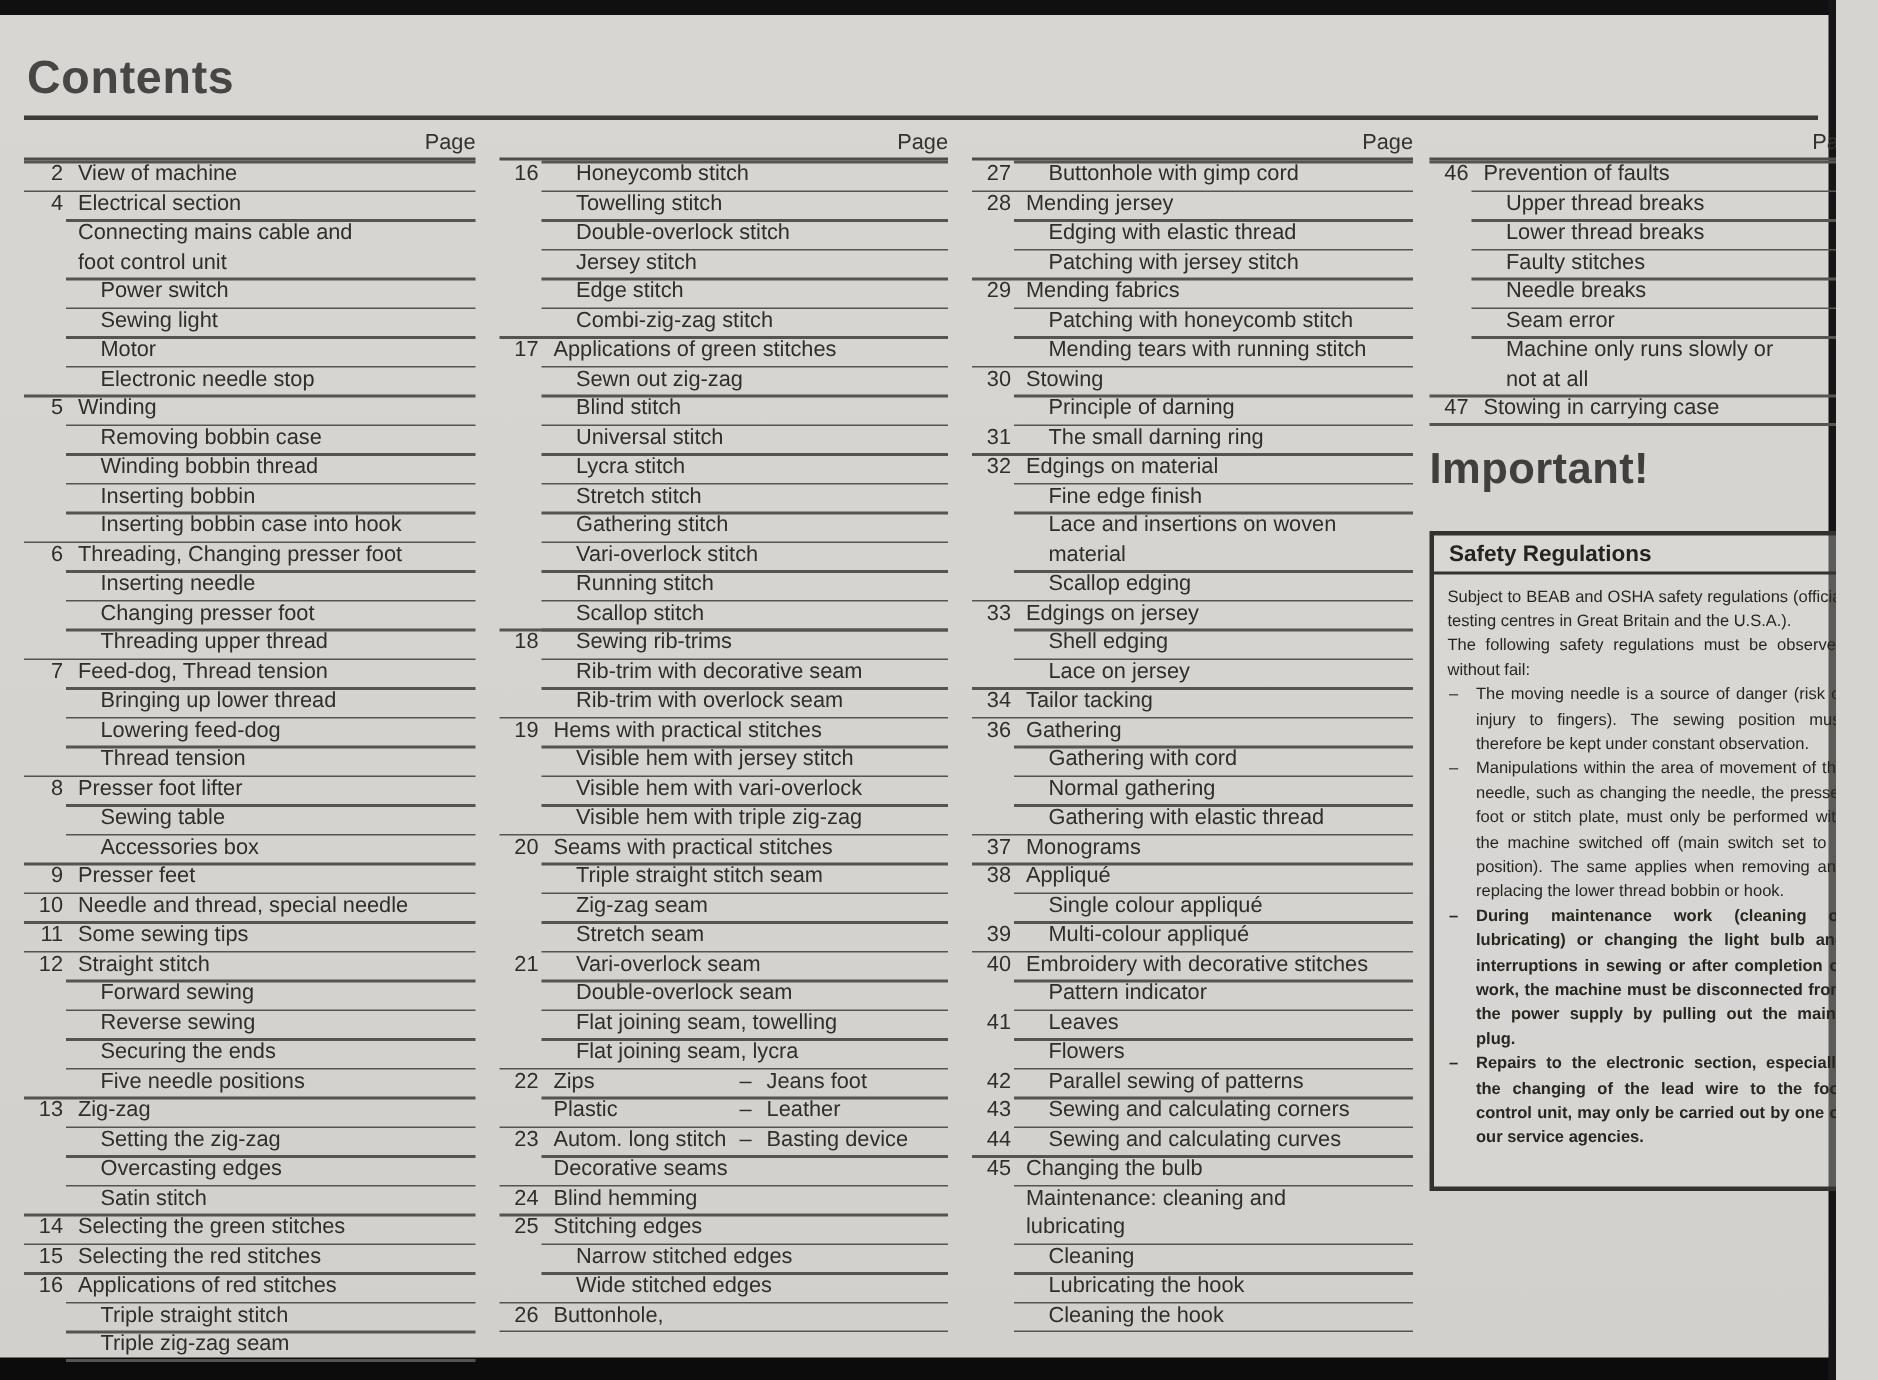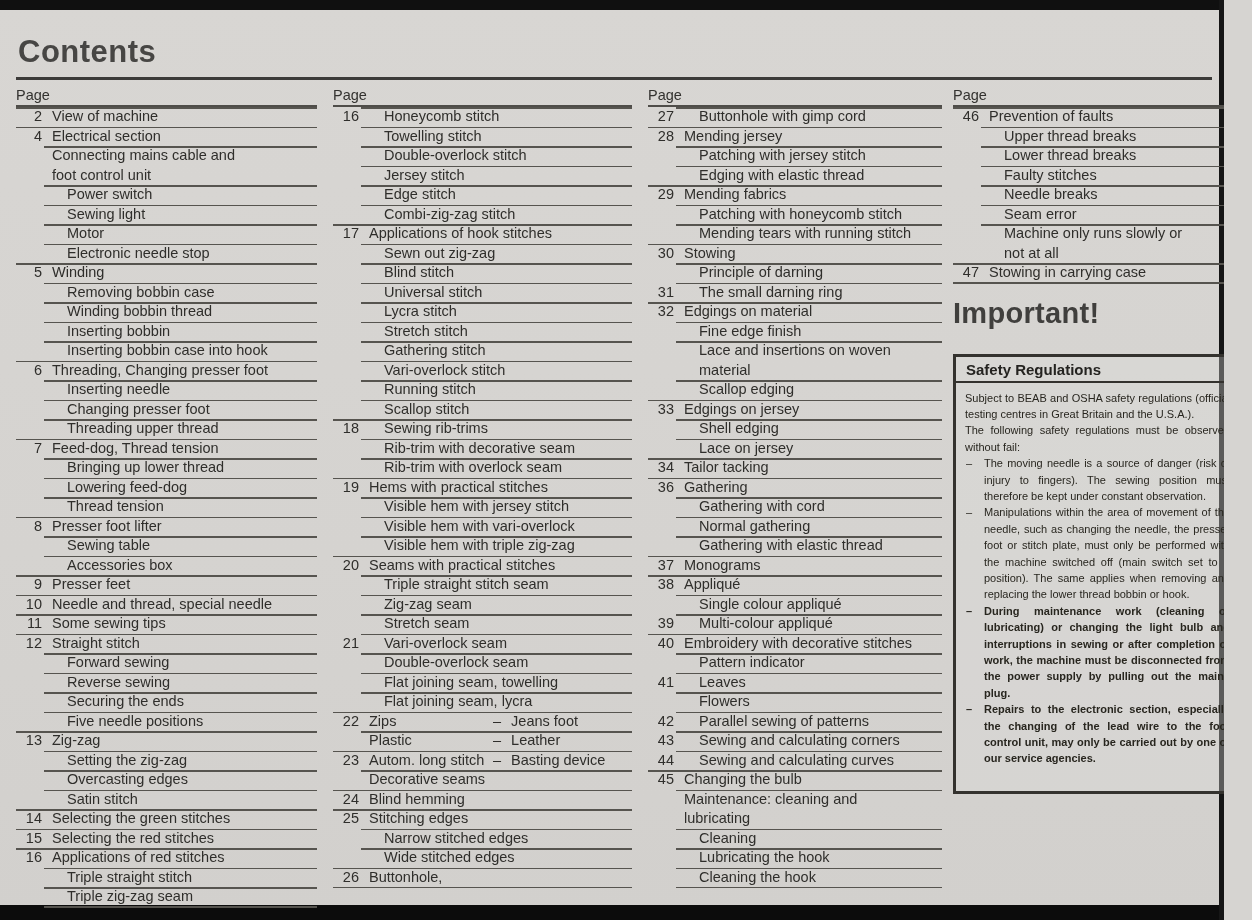--- a/index.html
+++ b/index.html
@@ -12,21 +12,21 @@
   .contents-title{position:absolute;left:18px;top:34px;margin:0;font-size:31px;font-weight:bold;
         letter-spacing:.5px;color:#474644;}
   .title-rule{position:absolute;left:16px;right:12px;top:77px;height:3px;background:#3c3b39;}
 
   .col{position:absolute;top:86px;}
   .c0{left:16px;width:301px;}
   .c1{left:333px;width:299px;}
   .c2{left:648px;width:294px;}
   .c3{left:953px;width:289px;}
 
-  .col-header{font-size:14.5px;line-height:19px;color:#33322f;border-bottom:2px solid #4f4d49;}
+  .col-header{font-size:14.5px;line-height:19px;color:#33322f;border-bottom:2px solid #4f4d49;text-align:right;}
   .trow{position:relative;font-size:14.5px;line-height:19.5px;color:#2f2e2b;}
   .trow::before{content:"";position:absolute;left:28px;right:0;top:0;height:1.5px;background:#56544f;}
   .trow.numlvl1::before{left:0;}
   .trow.cont::before{display:none;}
   .trow:first-child::before{display:none;}
   .trow:last-child::after{content:"";position:absolute;left:28px;right:0;bottom:-1px;height:1.5px;background:#56544f;}
   .trow.numlvl1:last-child::after{left:0;}
   .pgnum{position:absolute;left:0;width:26px;text-align:right;}
   .ttext{display:block;margin-left:36px;}
   .lvl2 .ttext{margin-left:51px;}
@@ -213,21 +213,21 @@
           <span class="ttext">Jersey stitch</span>
         </div>
         <div class="trow lvl2">
           <span class="ttext">Edge stitch</span>
         </div>
         <div class="trow lvl2">
           <span class="ttext">Combi-zig-zag stitch</span>
         </div>
         <div class="trow lvl1 numlvl1">
           <span class="pgnum">17</span>
-          <span class="ttext">Applications of hook stitches</span>
+          <span class="ttext">Applications of green stitches</span>
         </div>
         <div class="trow lvl2">
           <span class="ttext">Sewn out zig-zag</span>
         </div>
         <div class="trow lvl2">
           <span class="ttext">Blind stitch</span>
         </div>
         <div class="trow lvl2">
           <span class="ttext">Universal stitch</span>
         </div>
@@ -331,24 +331,24 @@
         <div class="col-header">Page</div>
         <div class="trow lvl2">
           <span class="pgnum">27</span>
           <span class="ttext">Buttonhole with gimp cord</span>
         </div>
         <div class="trow lvl1 numlvl1">
           <span class="pgnum">28</span>
           <span class="ttext">Mending jersey</span>
         </div>
         <div class="trow lvl2">
+          <span class="ttext">Edging with elastic thread</span>
+        </div>
+        <div class="trow lvl2">
           <span class="ttext">Patching with jersey stitch</span>
-        </div>
-        <div class="trow lvl2">
-          <span class="ttext">Edging with elastic thread</span>
         </div>
         <div class="trow lvl1 numlvl1">
           <span class="pgnum">29</span>
           <span class="ttext">Mending fabrics</span>
         </div>
         <div class="trow lvl2">
           <span class="ttext">Patching with honeycomb stitch</span>
         </div>
         <div class="trow lvl2">
           <span class="ttext">Mending tears with running stitch</span>

